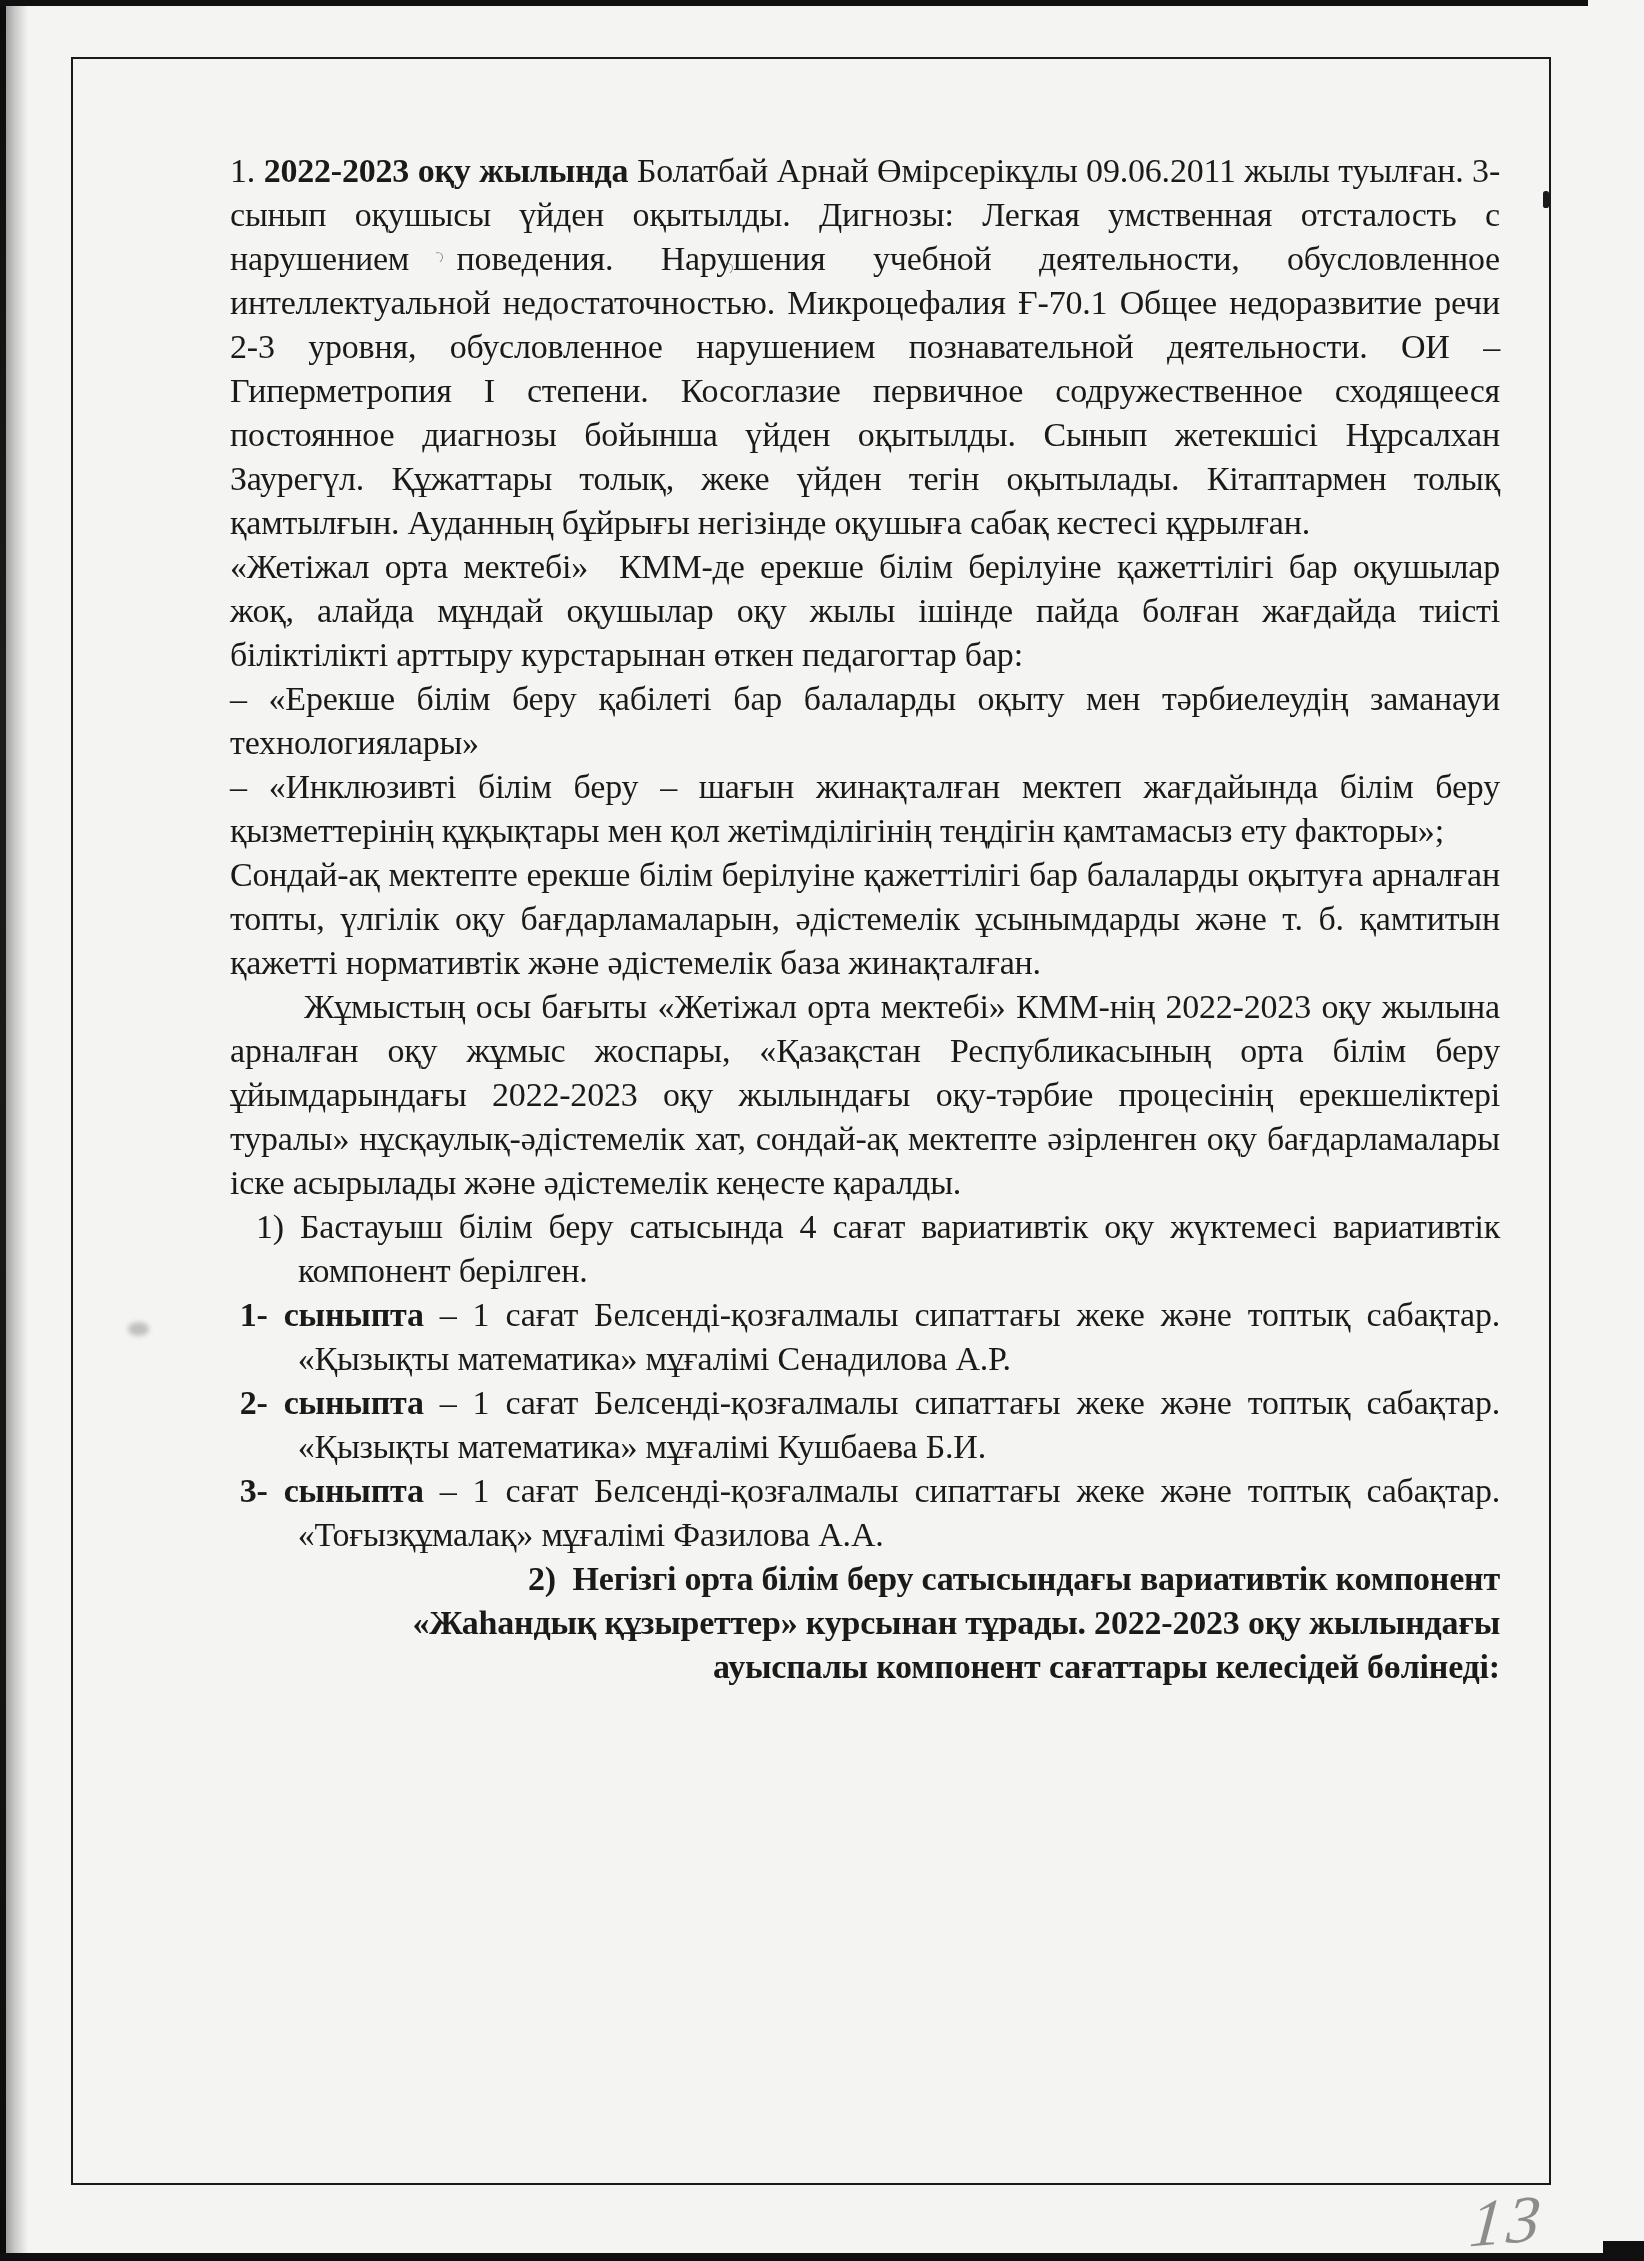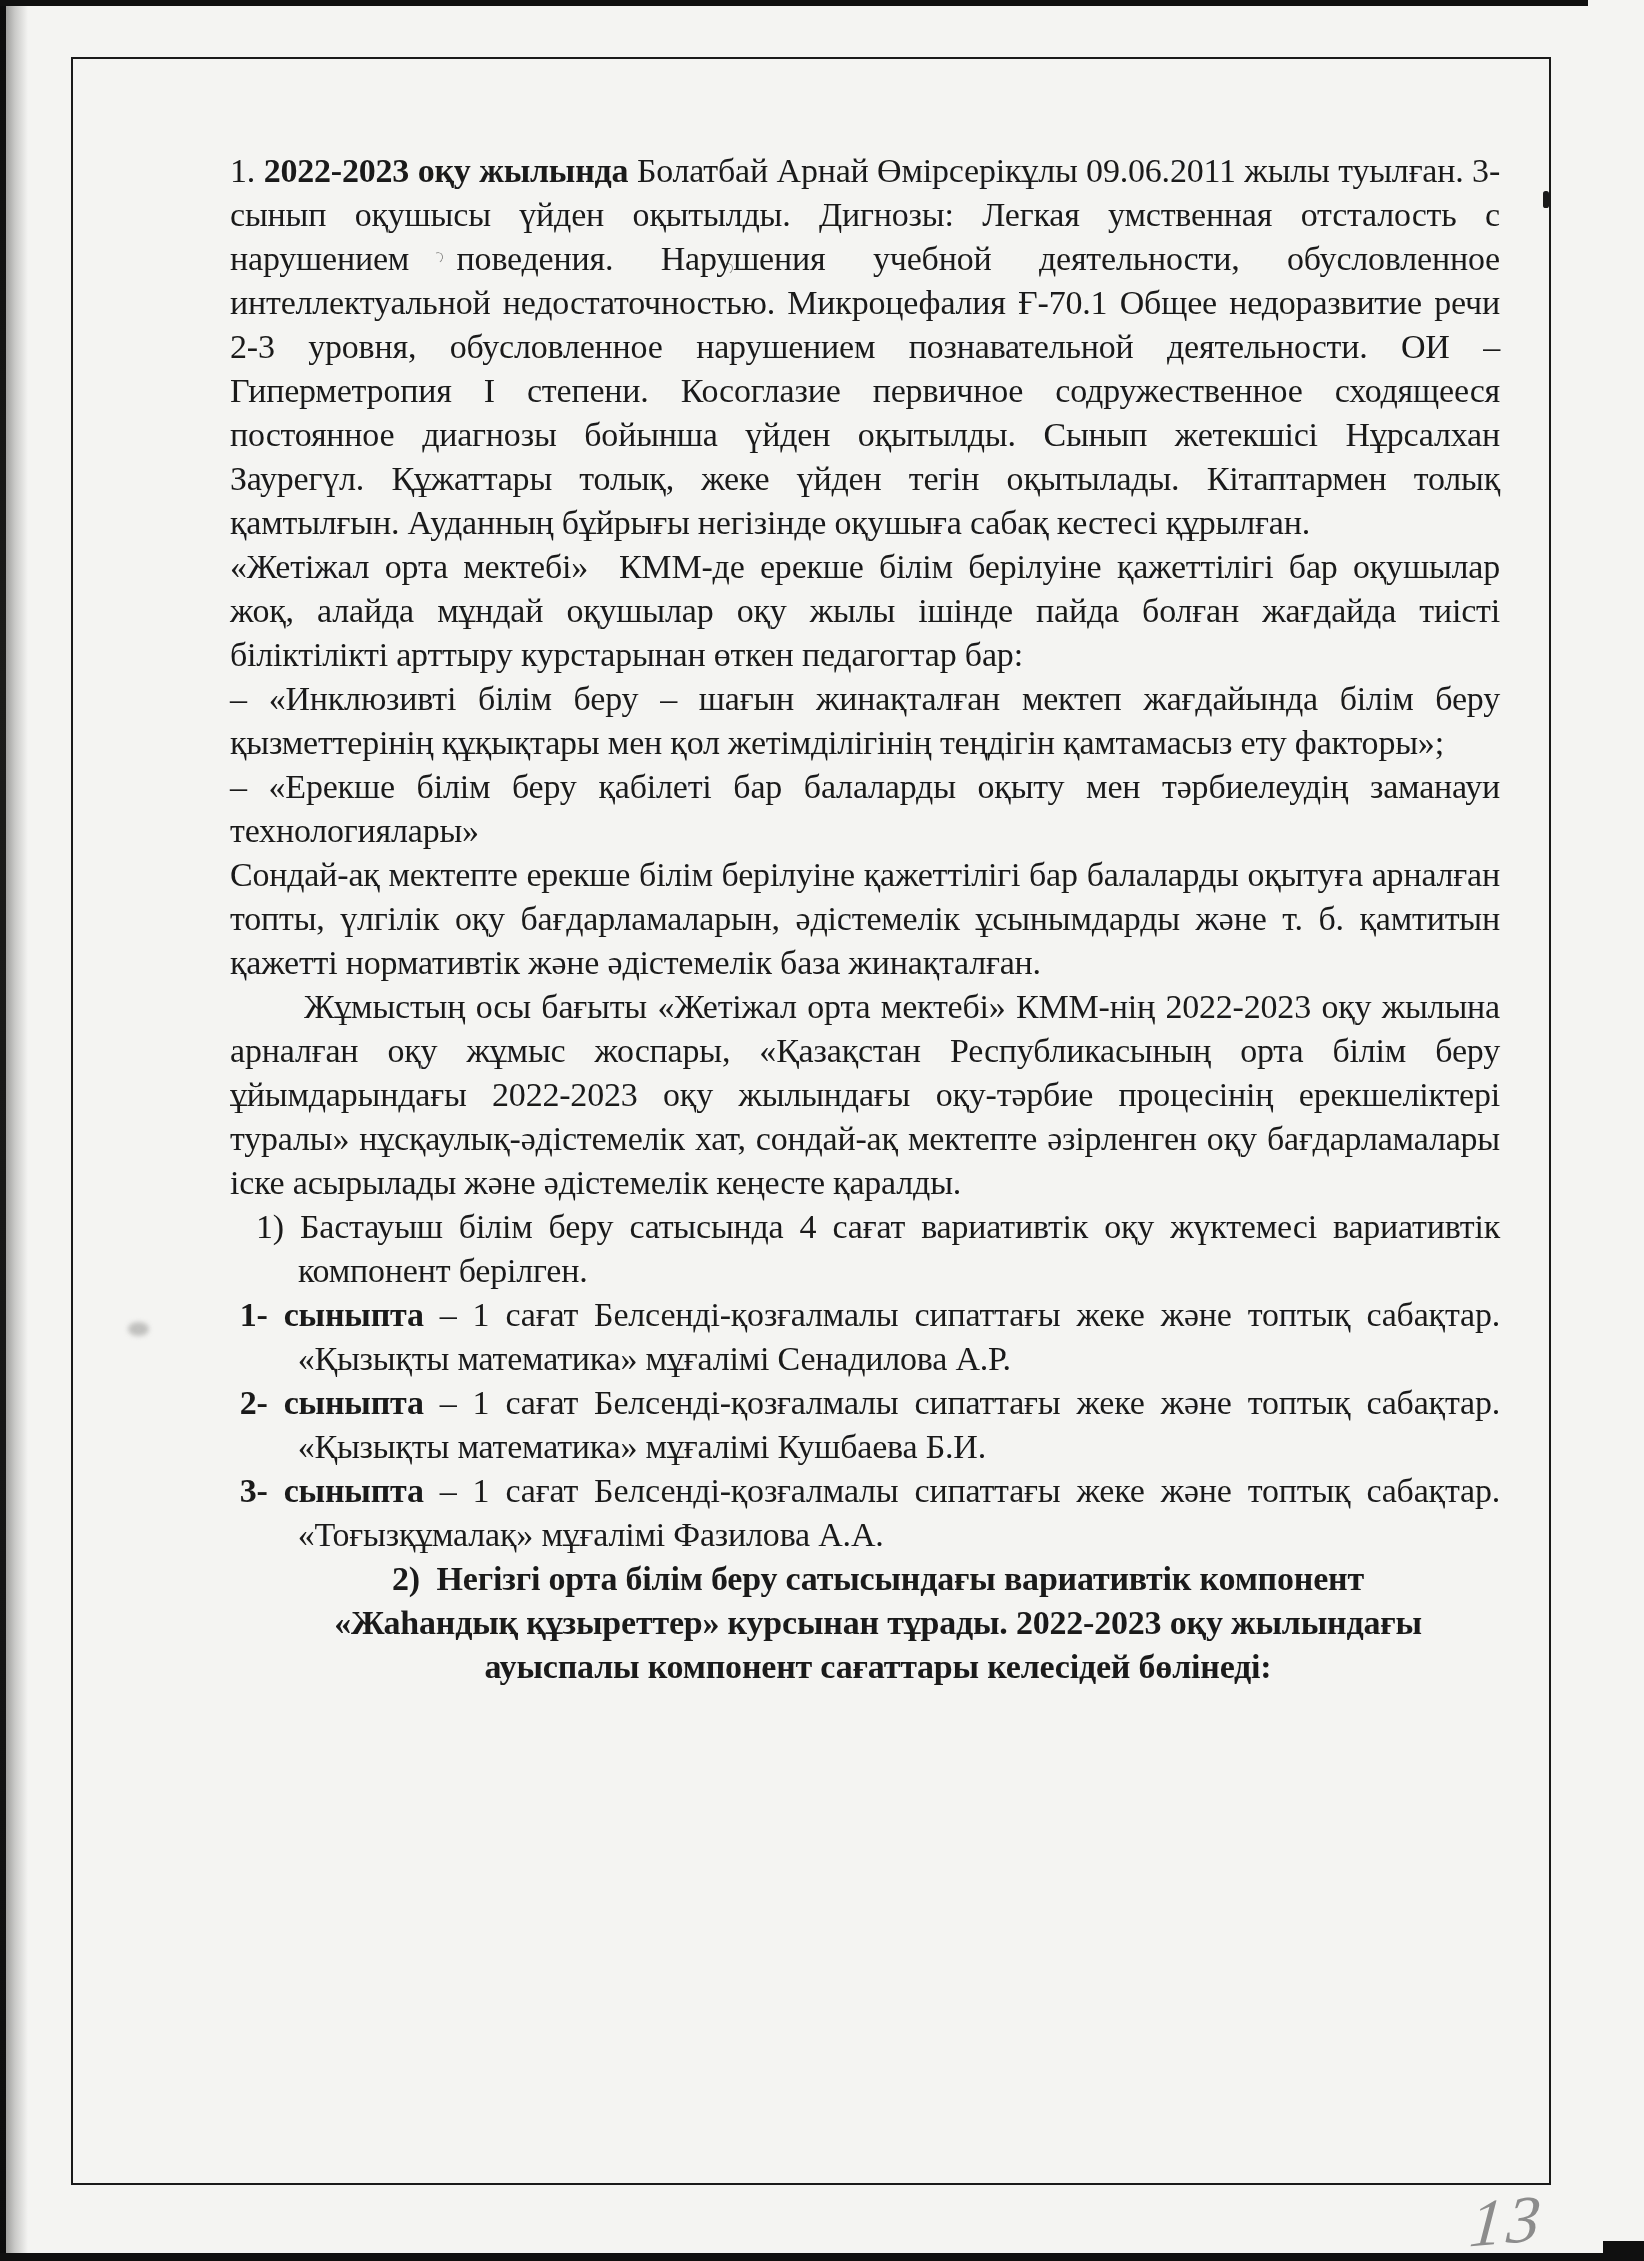--- a/index.html
+++ b/index.html
@@ -35,21 +35,21 @@
     font-size:34px;
     line-height:44px;
     letter-spacing:-0.2px;
     text-align:justify;
   }
   .content p{margin:0;}
   p.bold{font-weight:bold;}
   p.indent{text-indent:74px;}
   p.num-item{margin-left:26px;padding-left:42px;text-indent:-42px;}
   p.class-item{margin-left:9.7px;padding-left:58px;text-indent:-58px;}
-  .sect2{margin-left:26px;font-weight:bold;text-align:center;}
+  .sect2{margin-left:26px;font-weight:bold;text-align:right;}
   
   .staple-mark{position:absolute;width:9.7px;height:11px;border:1.9px solid transparent;border-right:1.9px solid #8f8f8d;border-top:1.9px solid #9b9b99;border-radius:50%;transform:rotate(18deg);}
   .mark-1{left:360px;top:193px;}
   .mark-2{left:650px;top:204px;}
   .smudge{position:absolute;left:128px;top:1322px;width:20.6px;height:14px;background:#b7b7b5;border-radius:50%;filter:blur(2.6px);opacity:.85;}
   .border-nub{position:absolute;left:1543px;top:191px;width:5.8px;height:17px;background:var(--ink);border-radius:2.6px;}
   
   .page-number{
     position:absolute;left:1470px;top:2183px;
     font-family:"Liberation Serif",serif;
@@ -70,22 +70,22 @@
 
 <div class="frame">
   <span class="staple-mark mark-1"></span>
   <span class="staple-mark mark-2"></span>
 
   <div class="content">
 
     <p><span>1. </span><b>2022-2023 оқу жылында</b><span> Болатбай Арнай Өмірсерікұлы 09.06.2011 жылы туылған. 3-сынып оқушысы үйден оқытылды. Дигнозы: Легкая умственная отсталость с нарушением поведения. Нарушения учебной деятельности, обусловленное интеллектуальной недостаточностью. Микроцефалия Ғ-70.1 Общее недоразвитие речи 2-3 уровня, обусловленное нарушением познавательной деятельности. ОИ – Гиперметропия I степени. Косоглазие первичное содружественное сходящееся постоянное диагнозы бойынша үйден оқытылды. Сынып жетекшісі Нұрсалхан Заурегүл. Құжаттары толық, жеке үйден тегін оқытылады. Кітаптармен толық қамтылғын. Ауданның бұйрығы негізінде оқушыға сабақ кестесі құрылған.</span></p>
 
     <p>«Жетіжал орта мектебі»&nbsp; КММ-де ерекше білім берілуіне қажеттілігі бар оқушылар жоқ, алайда мұндай оқушылар оқу жылы ішінде пайда болған жағдайда тиісті біліктілікті арттыру курстарынан өткен педагогтар бар:</p>
+    <p>– «Ерекше білім беру қабілеті бар балаларды оқыту мен тәрбиелеудің заманауи технологиялары»</p>
     <p>– «Инклюзивті білім беру – шағын жинақталған мектеп жағдайында білім беру қызметтерінің құқықтары мен қол жетімділігінің теңдігін қамтамасыз ету факторы»;</p>
-    <p>– «Ерекше білім беру қабілеті бар балаларды оқыту мен тәрбиелеудің заманауи технологиялары»</p>
     <p>Сондай-ақ мектепте ерекше білім берілуіне қажеттілігі бар балаларды оқытуға арналған топты, үлгілік оқу бағдарламаларын, әдістемелік ұсынымдарды және т. б. қамтитын қажетті нормативтік және әдістемелік база жинақталған.</p>
 
 
     <p class="indent">Жұмыстың осы бағыты «Жетіжал орта мектебі» КММ-нің 2022-2023 оқу жылына арналған оқу жұмыс жоспары, «Қазақстан Республикасының орта білім беру ұйымдарындағы 2022-2023 оқу жылындағы оқу-тәрбие процесінің ерекшеліктері туралы» нұсқаулық-әдістемелік хат, сондай-ақ мектепте әзірленген оқу бағдарламалары іске асырылады және әдістемелік кеңесте қаралды.</p>
 
     <p class="num-item">1)&nbsp;Бастауыш білім беру сатысында 4 сағат вариативтік оқу жүктемесі вариативтік компонент берілген.</p>
 
     <p class="class-item"><b>1- сыныпта</b><span> – 1 сағат Белсенді-қозғалмалы сипаттағы жеке және топтық сабақтар. «Қызықты математика» мұғалімі Сенадилова А.Р.</span></p>
     <p class="class-item"><b>2- сыныпта</b><span> – 1 сағат Белсенді-қозғалмалы сипаттағы жеке және топтық сабақтар. «Қызықты математика» мұғалімі Кушбаева Б.И.</span></p>
     <p class="class-item"><b>3- сыныпта</b><span> – 1 сағат Белсенді-қозғалмалы сипаттағы жеке және топтық сабақтар. «Тоғызқұмалақ» мұғалімі Фазилова А.А.</span></p>

